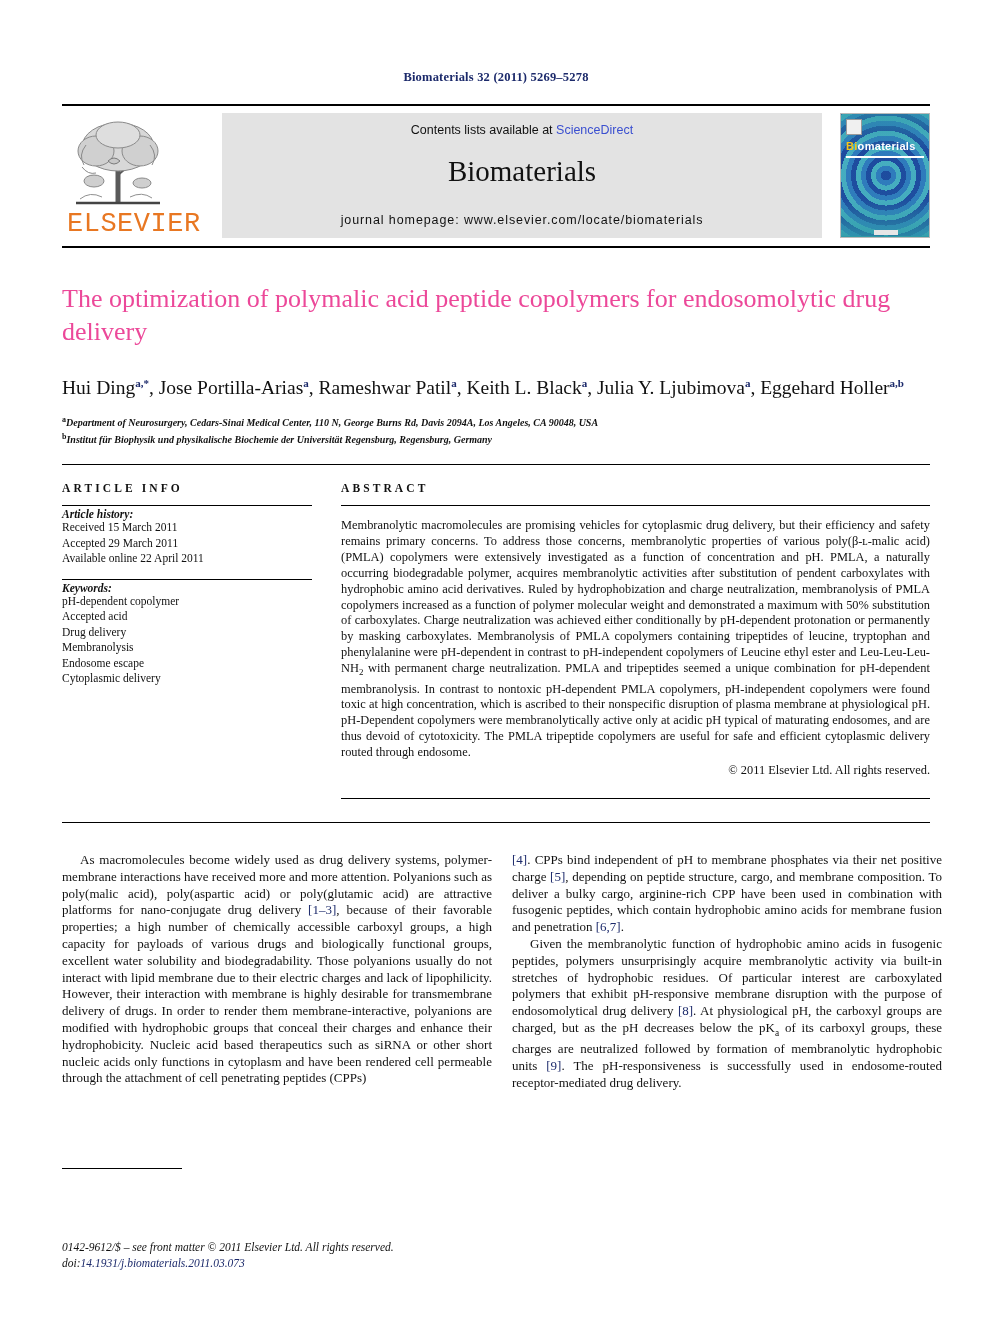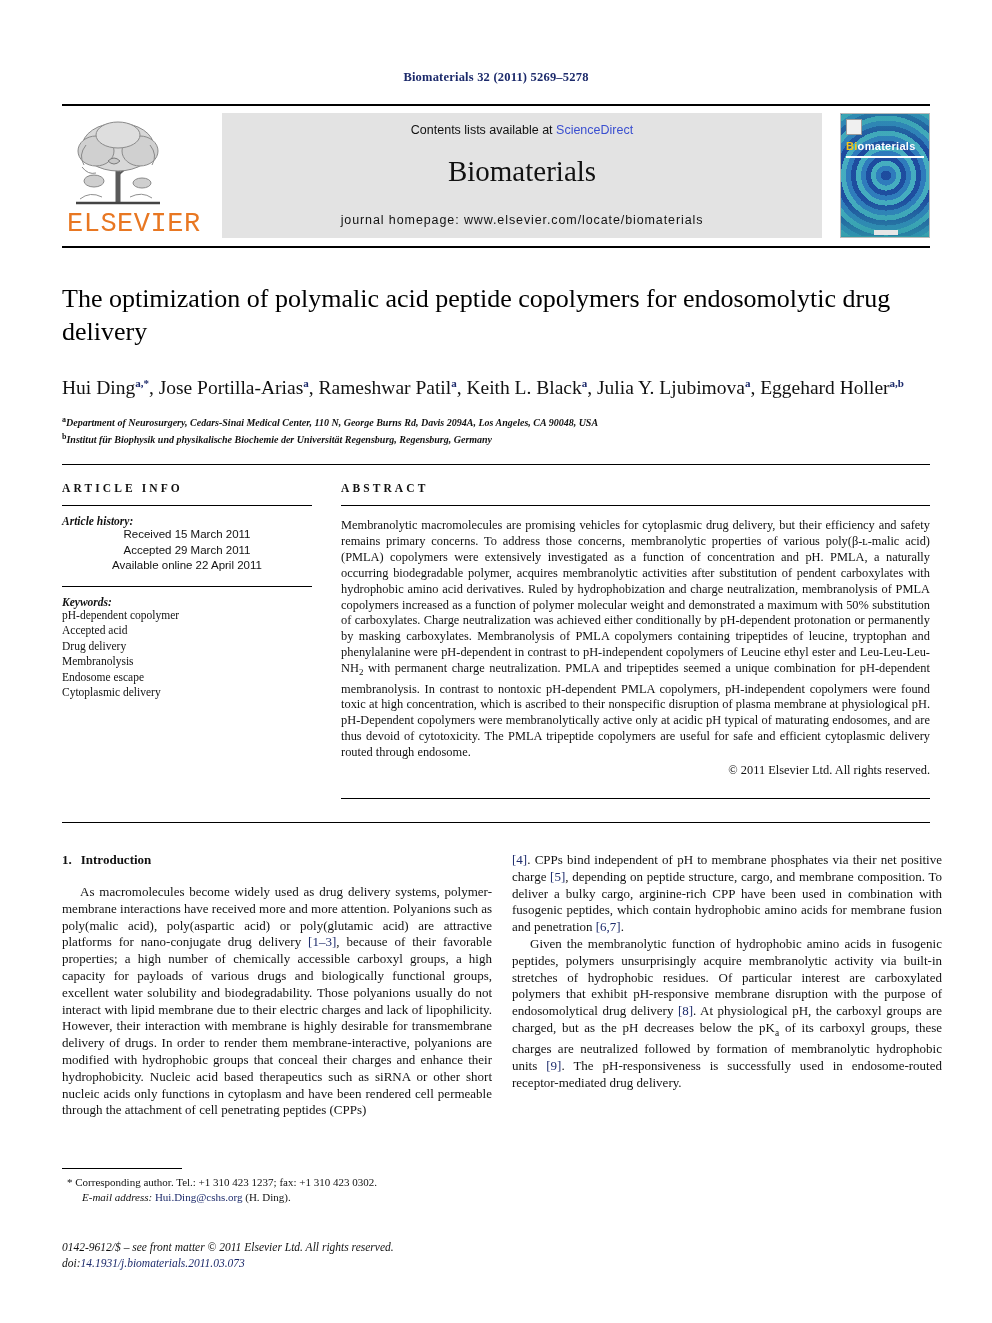--- a/index.html
+++ b/index.html
@@ -178,21 +178,21 @@
   
   .title-block {
     position: absolute;
     left: 62px; top: 282px;
     width: 868px;
   }
   .paper-title {
     font-family: "Liberation Serif", serif;
     font-size: 26px;
     line-height: 33px;
-    color: #000000;
+    color: #ec4899;
     margin: 0;
     font-weight: normal;
     width: 840px;
   }
   .authors {
     margin-top: 21px;
     font-family: "Liberation Serif", serif;
     font-size: 19.5px;
     line-height: 27px;
     color: #111;
@@ -251,29 +251,28 @@
   .hr-thin2 {
     height: 1px;
     background: #000;
     margin-top: 12px;
   }
   .meta-label {
     font-family: "Liberation Serif", serif;
     font-style: italic;
     font-weight: bold;
     font-size: 11.5px;
-    margin-top: 9px;
+    margin-top: 2px;
     color: #111;
   }
   .meta-line {
-    font-family: Liberation Sans, sans-serif;
+    font-family: Liberation Serif, serif;
     font-size: 11.5px;
     line-height: 15.5px;
     color: #111;
-    text-align: center;
   }
   .kw-line {
     font-family: "Liberation Serif", serif;
     font-size: 11.5px;
     line-height: 15.5px;
     color: #111;
   }
   .abs-body {
     margin-top: 12px;
     font-family: "Liberation Serif", serif;
@@ -474,33 +473,28 @@
     <div class="sec-head">ABSTRACT</div>
     <div class="hr-thin"></div>
     <div class="abs-body"><span>Membranolytic macromolecules are promising vehicles for cytoplasmic drug delivery, but their efficiency and safety remains primary concerns. To address those concerns, membranolytic properties of various poly(β-ʟ-malic acid) (PMLA) copolymers were extensively investigated as a function of concentration and pH. PMLA, a naturally occurring biodegradable polymer, acquires membranolytic activities after substitution of pendent carboxylates with hydrophobic amino acid derivatives. Ruled by hydrophobization and charge neutralization, membranolysis of PMLA copolymers increased as a function of polymer molecular weight and demonstrated a maximum with 50% substitution of carboxylates. Charge neutralization was achieved either conditionally by pH-dependent protonation or permanently by masking carboxylates. Membranolysis of PMLA copolymers containing tripeptides of leucine, tryptophan and phenylalanine were pH-dependent in contrast to pH-independent copolymers of Leucine ethyl ester and Leu-Leu-Leu-NH</span><sub>2</sub><span> with permanent charge neutralization. PMLA and tripeptides seemed a unique combination for pH-dependent membranolysis. In contrast to nontoxic pH-dependent PMLA copolymers, pH-independent copolymers were found toxic at high concentration, which is ascribed to their nonspecific disruption of plasma membrane at physiological pH. pH-Dependent copolymers were membranolytically active only at acidic pH typical of maturating endosomes, and are thus devoid of cytotoxicity. The PMLA tripeptide copolymers are useful for safe and efficient cytoplasmic delivery routed through endosome.</span></div>
     <div class="abs-copy">© 2011 Elsevier Ltd. All rights reserved.</div>
   </div>
 
   <div class="infoabs-rule-bottom"></div>
   <div class="page-rule-wide"></div>
 
   <div class="body-left">
-    <div class="section-title"><span class="num">1.</span><span>Introduction</span></div>
     <p class="bodytext"><span>As macromolecules become widely used as drug delivery systems, polymer-membrane interactions have received more and more attention. Polyanions such as poly(malic acid), poly(aspartic acid) or poly(glutamic acid) are attractive platforms for nano-conjugate drug delivery </span><span class="ref">[1–3]</span><span>, because of their favorable properties; a high number of chemically accessible carboxyl groups, a high capacity for payloads of various drugs and biologically functional groups, excellent water solubility and biodegradability. Those polyanions usually do not interact with lipid membrane due to their electric charges and lack of lipophilicity. However, their interaction with membrane is highly desirable for transmembrane delivery of drugs. In order to render them membrane-interactive, polyanions are modified with hydrophobic groups that conceal their charges and enhance their hydrophobicity. Nucleic acid based therapeutics such as siRNA or other short nucleic acids only functions in cytoplasm and have been rendered cell permeable through the attachment of cell penetrating peptides (CPPs) </span></p>
   </div>
 
   <div class="body-right">
     <p class="bodytext cont"><span class="ref">[4]</span><span>. CPPs bind independent of pH to membrane phosphates via their net positive charge </span><span class="ref">[5]</span><span>, depending on peptide structure, cargo, and membrane composition. To deliver a bulky cargo, arginine-rich CPP have been used in combination with fusogenic peptides, which contain hydrophobic amino acids for membrane fusion and penetration </span><span class="ref">[6,7]</span><span>.</span></p>
     <p class="bodytext"><span>Given the membranolytic function of hydrophobic amino acids in fusogenic peptides, polymers unsurprisingly acquire membranolytic activity via built-in stretches of hydrophobic residues. Of particular interest are carboxylated polymers that exhibit pH-responsive membrane disruption with the purpose of endosomolytical drug delivery </span><span class="ref">[8]</span><span>. At physiological pH, the carboxyl groups are charged, but as the pH decreases below the pK</span><sub>a</sub><span> of its carboxyl groups, these charges are neutralized followed by formation of membranolytic hydrophobic units </span><span class="ref">[9]</span><span>. The pH-responsiveness is successfully used in endosome-routed receptor-mediated drug delivery.</span></p>
   </div>
 
   <div class="foot-rule"></div>
-  <div class="footnote">
-    <span class="fn-indent">* Corresponding author. Tel.: +1 310 423 1237; fax: +1 310 423 0302.</span>
-    <span class="fn-sub"><em>E-mail address:</em> <span class="mail-link">Hui.Ding@cshs.org</span> <span>(H. Ding).</span></span>
-  </div>
 
   <div class="footer">
     <div>0142-9612/$ – see front matter © 2011 Elsevier Ltd. All rights reserved.</div>
     <div><span>doi:</span><span class="doi-link">14.1931/j.biomaterials.2011.03.073</span></div>
   </div>
 
 </div>
 
 </body></html>

